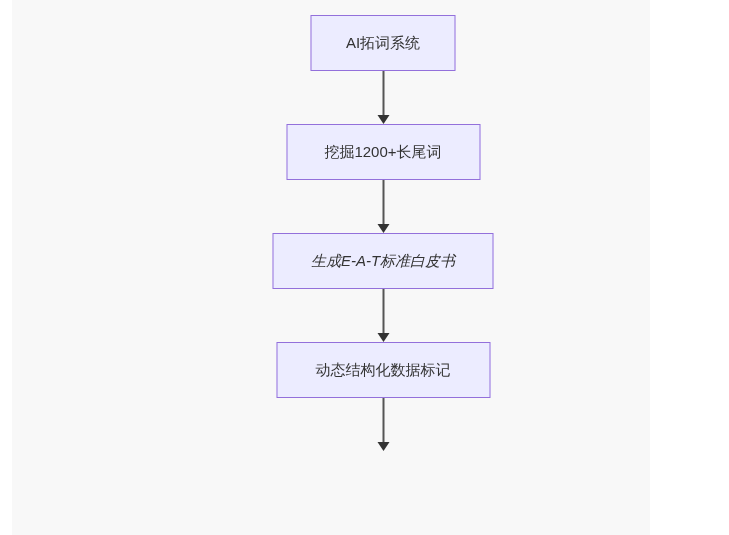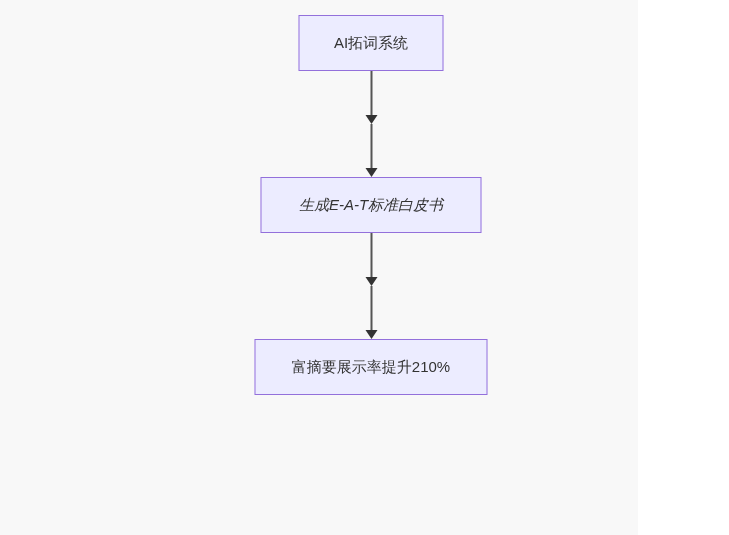--- a/index.html
+++ b/index.html
@@ -6,20 +6,21 @@
     margin: 0;
     padding: 0;
     font-family: "Liberation Sans", "DejaVu Sans", sans-serif;
   }
   .page {
     position: relative;
     width: 638px;
     height: 535px;
     background: #f8f8f8;
     overflow: hidden;
+    margin-left: 12px;
   }
   .flow {
     position: absolute;
     left: 371px;
     top: 15px;
     transform: translateX(-50%);
     display: flex;
     flex-direction: column;
     align-items: center;
   }
@@ -69,39 +70,42 @@
 
     <div class="node w1">
       <span>AI拓词系统</span>
     </div>
 
     <div class="edge">
       <div class="line"></div>
       <div class="head"></div>
     </div>
 
+    <div class="node w2">
+      <span>挖掘1200+长尾词</span>
+    </div>
 
     <div class="edge">
       <div class="line"></div>
       <div class="head"></div>
     </div>
 
     <div class="node w3">
       <span>生成E-A-T标准白皮书</span>
     </div>
 
     <div class="edge">
       <div class="line"></div>
       <div class="head"></div>
     </div>
 
+    <div class="node w4">
+      <span>动态结构化数据标记</span>
+    </div>
 
     <div class="edge">
       <div class="line"></div>
       <div class="head"></div>
     </div>
 
-    <div class="node w5">
-      <span>富摘要展示率提升210%</span>
-    </div>
 
   </div>
 </div>
 
 </body></html>

